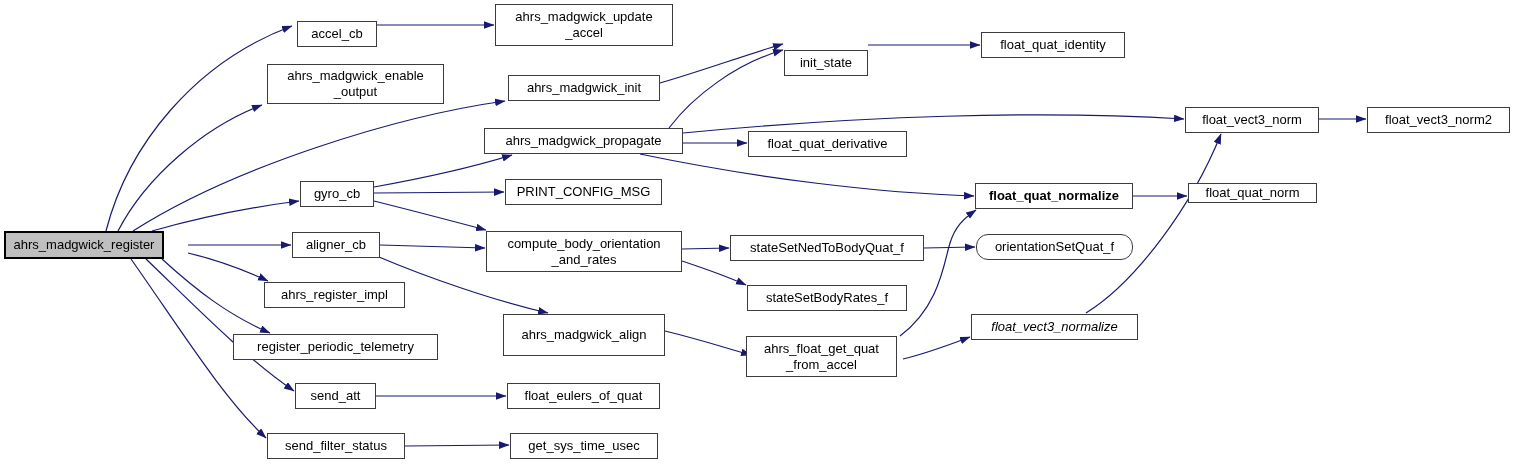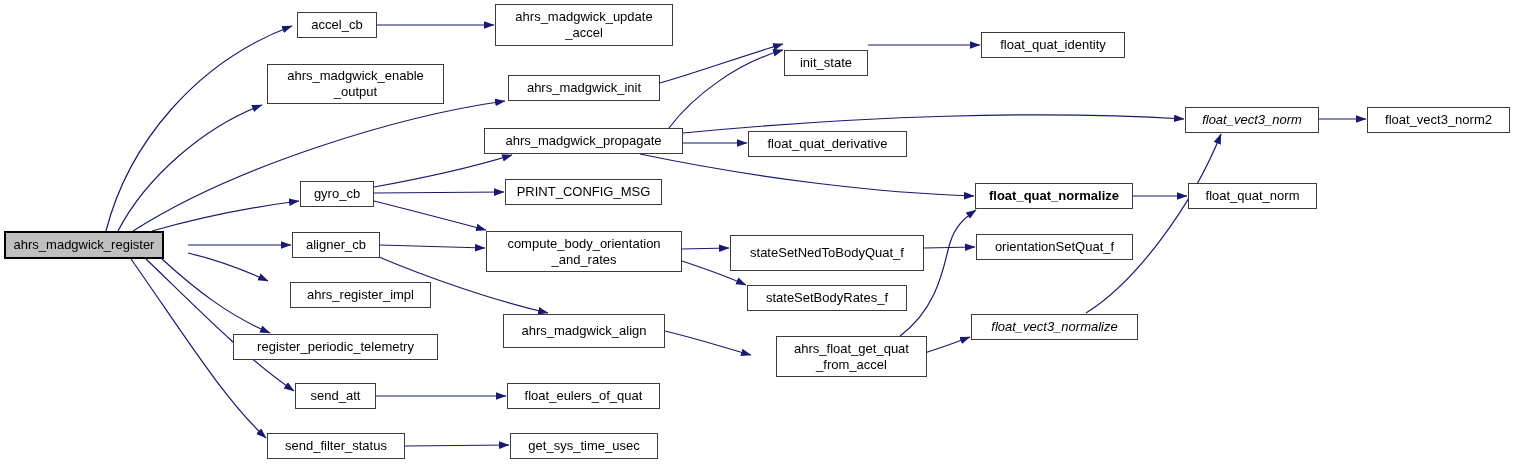--- a/index.html
+++ b/index.html
@@ -74,21 +74,21 @@
       <path d="M1133,196 L1187,196" fill="none" stroke="#191970" stroke-width="1.2" marker-end="url(#arrow)"></path>
       <path d="M1086,313 C1136,282 1192,206 1221,134" fill="none" stroke="#191970" stroke-width="1.2" marker-end="url(#arrow)"></path>
       <path d="M1319,119 L1366,119" fill="none" stroke="#191970" stroke-width="1.2" marker-end="url(#arrow)"></path>
       <path d="M376,396 L506,396" fill="none" stroke="#191970" stroke-width="1.2" marker-end="url(#arrow)"></path>
       <path d="M405,446 L509,445" fill="none" stroke="#191970" stroke-width="1.2" marker-end="url(#arrow)"></path>
     </svg>
   <div id="node-layer">
       <div class="node root" style="left: 4px; top: 231px; width: 160px; height: 28px; text-align: right;">
         <span>ahrs_madgwick_register</span>
       </div>
-      <div class="node" style="left: 297px; top: 12px; width: 80px; height: 26px; justify-content: center;">
+      <div class="node" style="left: 297px; top: 21px; width: 80px; height: 26px; justify-content: center;">
         <span>accel_cb</span>
       </div>
       <div class="node" style="left: 495px; top: 4px; width: 178px; height: 42px;">
         <span>ahrs_madgwick_update</span>
         <span>_accel</span>
       </div>
       <div class="node" style="left: 246px; top: 64px; width: 177px; height: 40px; margin-left: 21px;">
         <span>ahrs_madgwick_enable</span>
         <span>_output</span>
       </div>
@@ -113,52 +113,52 @@
       <div class="node" style="left: 505px; top: 179px; width: 157px; height: 26px;">
         <span>PRINT_CONFIG_MSG</span>
       </div>
       <div class="node" style="left: 292px; top: 232px; width: 88px; height: 26px;">
         <span>aligner_cb</span>
       </div>
       <div class="node" style="left: 486px; top: 231px; width: 196px; height: 41px;">
         <span>compute_body_orientation</span>
         <span>_and_rates</span>
       </div>
-      <div class="node" style="left: 730px; top: 235px; width: 194px; height: 36px;">
+      <div class="node" style="left: 730px; top: 235px; width: 194px; height: 26px;">
         <span>stateSetNedToBodyQuat_f</span>
       </div>
-      <div class="node" style="left: 976px; top: 234px; width: 157px; height: 26px;">
+      <div class="node" style="left: 976px; top: 234px; width: 157px; height: 26px; border-radius: 12px;">
         <span>orientationSetQuat_f</span>
       </div>
       <div class="node" style="left: 747px; top: 285px; width: 160px; height: 26px;">
         <span>stateSetBodyRates_f</span>
       </div>
-      <div class="node" style="left: 264px; top: 282px; width: 141px; height: 26px; margin-left: 26px;">
+      <div class="node" style="left: 264px; top: 282px; width: 141px; height: 26px;">
         <span>ahrs_register_impl</span>
       </div>
       <div class="node" style="left: 233px; top: 334px; width: 205px; height: 26px;">
         <span>register_periodic_telemetry</span>
       </div>
-      <div class="node" style="left: 503px; top: 314px; width: 162px; height: 34px; text-align: center;">
+      <div class="node" style="left: 503px; top: 314px; width: 162px; height: 42px; text-align: center;">
         <span>ahrs_madgwick_align</span>
       </div>
-      <div class="node" style="left: 776px; top: 336px; width: 151px; height: 41px;">
+      <div class="node" style="left: 746px; top: 336px; width: 151px; height: 41px;">
         <span>ahrs_float_get_quat</span>
         <span>_from_accel</span>
       </div>
       <div class="node" style="left: 971px; top: 314px; width: 167px; height: 26px; font-style: italic;">
         <span>float_vect3_normalize</span>
       </div>
       <div class="node" style="left: 975px; top: 183px; width: 158px; height: 26px; font-weight: bold;">
         <span>float_quat_normalize</span>
       </div>
-      <div class="node" style="left: 1188px; top: 183px; width: 129px; height: 26px;">
+      <div class="node" style="left: 1188px; top: 183px; width: 129px; height: 20px;">
         <span>float_quat_norm</span>
       </div>
-      <div class="node" style="left: 1185px; top: 107px; width: 134px; height: 26px; font-style: italic;">
+      <div class="node" style="left: 1185px; top: 107px; width: 134px; height: 26px;">
         <span>float_vect3_norm</span>
       </div>
       <div class="node" style="left: 1367px; top: 107px; width: 143px; height: 26px;">
         <span>float_vect3_norm2</span>
       </div>
       <div class="node" style="left: 295px; top: 383px; width: 81px; height: 26px;">
         <span>send_att</span>
       </div>
       <div class="node" style="left: 507px; top: 383px; width: 153px; height: 26px; justify-content: center;">
         <span>float_eulers_of_quat</span>

